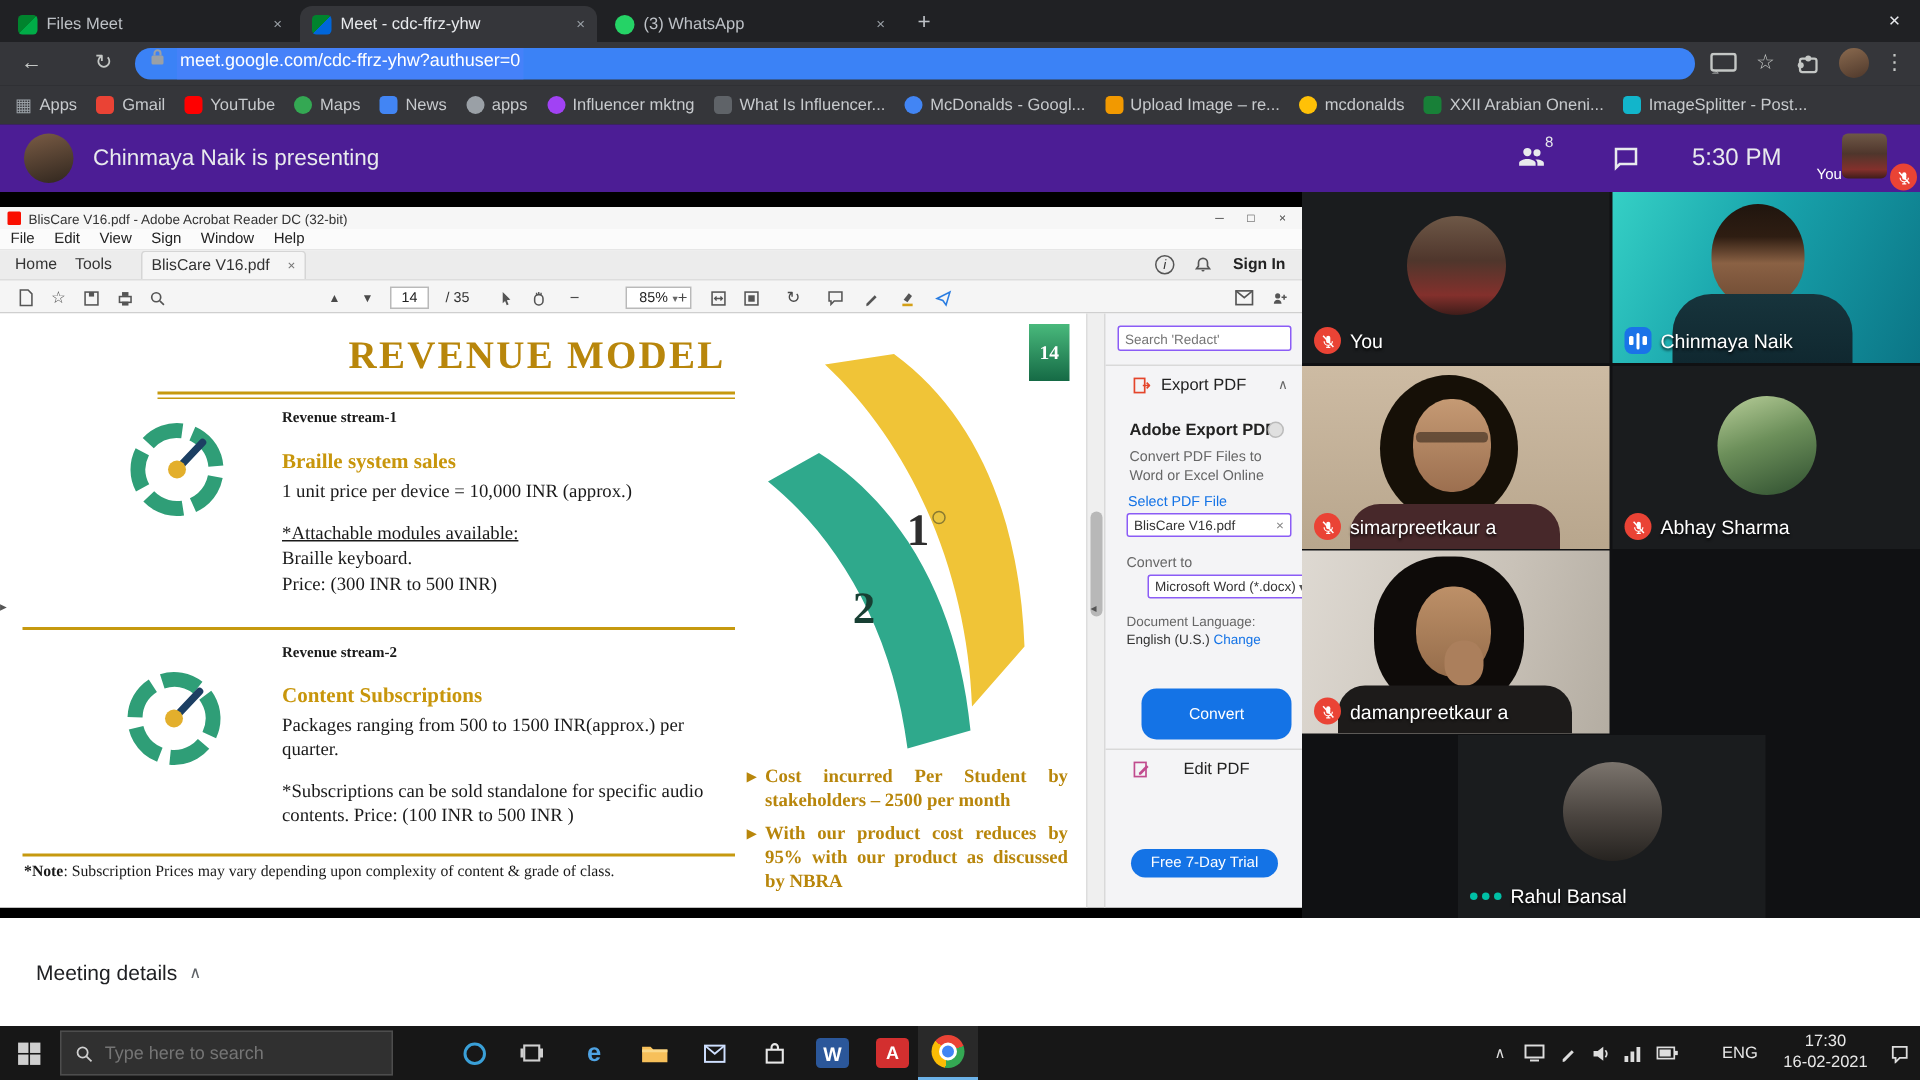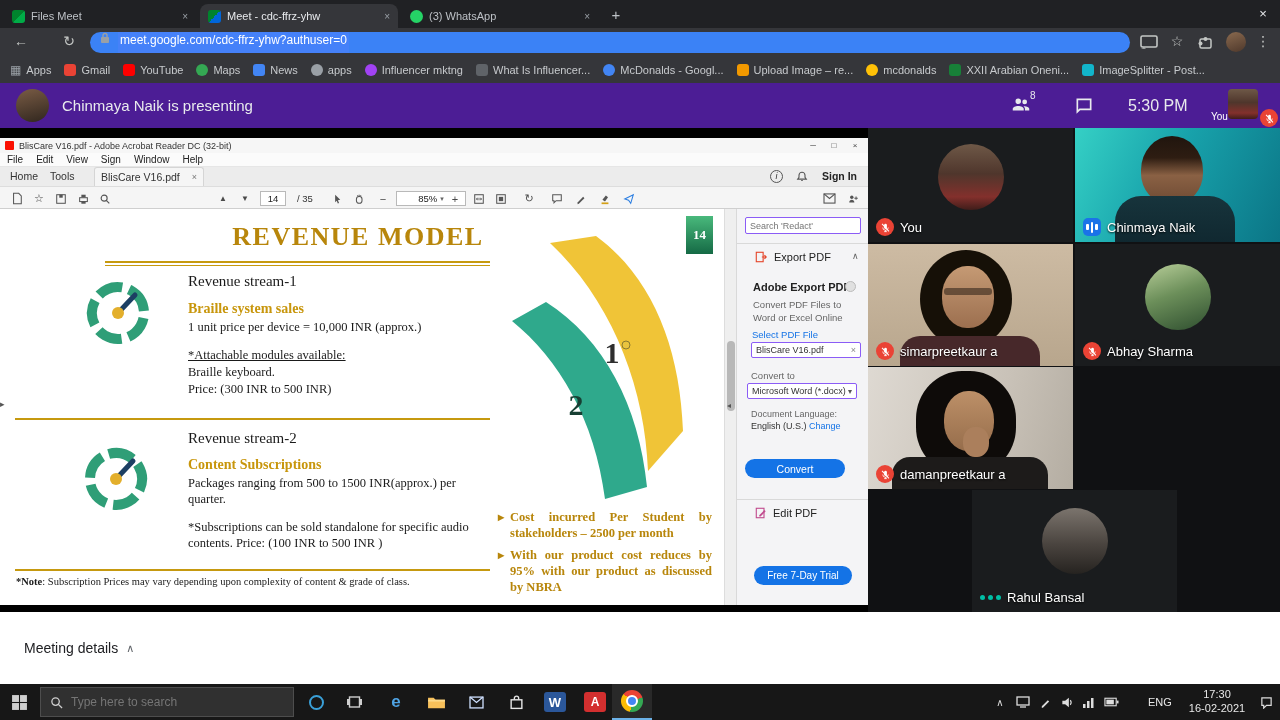--- a/index.html
+++ b/index.html
@@ -34,21 +34,21 @@
 .acro{position:absolute;background:#fff}
 .titlebar{background:#f6f6f6;font-size:9px;color:#333;display:flex;align-items:center;gap:5px;padding:0 5px}
 .wbtn{width:16px;text-align:center;color:#444;font-size:8px}
 .menubar{background:#fbfbfb;display:flex;gap:13px;align-items:center;padding:0 7px;font-size:10px;color:#222;border-bottom:1px solid #e6e6e6}
 .tabsrow{background:#ececec;font-size:10.5px;color:#333}
 .toolbar{background:#f5f5f5;border-top:1px solid #ddd;border-bottom:1px solid #cfcfcf}
 .ticon{position:absolute;top:3px;width:18px;height:17px;display:flex;align-items:center;justify-content:center;color:#4a4a4a;font-size:11px}
 .tbox{position:absolute;top:4px;height:15px;background:#fff;border:1px solid #b9b9b9;font-size:9.5px;color:#222;display:flex;align-items:center;justify-content:center;gap:3px}
 
 .slide{position:absolute;background:#fff;font-family:"Liberation Serif",serif;color:#1a1a1a}
-.s-h{font-weight:normal;font-size:15px}
+.s-h{font-weight:bold;font-size:10px}
 .s-sub{font-weight:bold;font-size:14px;color:#c8960c}
 .s-t{font-size:12.5px;line-height:1.3}
 .gline{position:absolute;height:2px;background:#c6990f}
 .bullet{display:flex;gap:6px;margin-bottom:6px}
 .bullet .mk{color:#b8860b;font-weight:bold;font-size:12px;line-height:16px}
 .bullet p{text-align:justify;font-weight:bold;font-size:12.5px;line-height:16px;color:#b8860b}
 
 .panel{position:absolute;background:#f4f4f6;border-left:1px solid #d9d9d9;font-size:10px;color:#444}
 .pbtn{position:absolute;background:#1473e6;color:#fff;border-radius:10px;display:flex;align-items:center;justify-content:center;font-size:10.5px}
 .pfield{position:absolute;background:#fff;border:1px solid #8b5cf6;border-radius:2px;display:flex;align-items:center;font-size:9px;color:#333;padding:0 4px;justify-content:space-between}
@@ -262,21 +262,21 @@
               <path d="M4 1.5 10.5 8 7.5 8.5 9 12l-1.6.7L6 9.2 4 11z" fill="#555"></path>
             </svg>
           </span>
         <span class="ticon" style="left:350px">
             <svg width="12" height="12" viewBox="0 0 14 14">
               <rect x="4" y="4" width="6.5" height="8" rx="3" fill="none" stroke="#555" stroke-width="1.2"></rect>
               <path d="M5.5 4V2.5M7.2 4V2M9 4V2.5" stroke="#555" stroke-width="1.1"></path>
             </svg>
           </span>
         <span class="ticon" style="left:374px">−</span>
-        <span class="tbox" style="left:396px;width:70px">
+        <span class="tbox" style="left:417px;width:44px">
             <span>85%</span>
             <span style="font-size:7px;color:#666">▾</span>
           </span>
         <span class="ticon" style="left:446px">+</span>
         <span class="ticon" style="left:470px">
             <svg width="12" height="12" viewBox="0 0 14 14">
               <rect x="2" y="2" width="10" height="10" fill="none" stroke="#555" stroke-width="1.2"></rect>
               <path d="M4 7h6M5.5 5.5 4 7l1.5 1.5M8.5 5.5 10 7 8.5 8.5" stroke="#555" stroke-width="1" fill="none"></path>
             </svg>
           </span>
@@ -402,33 +402,33 @@
 
         <div class="a" style="left:16px;top:72px;font-weight:bold;font-size:11px;color:#222">Adobe Export PDF</div>
         <span class="a" style="left:108px;top:72px;width:11px;height:11px;border-radius:50%;background:#e0e0e0;border:1px solid #bbb"></span>
         <div class="a" style="left:16px;top:90px;width:106px;font-size:9.5px;color:#666;line-height:1.35">Convert PDF Files to Word or Excel Online</div>
         <div class="a" style="left:15px;top:120px;font-size:9.5px;color:#1473e6">Select PDF File</div>
         <div class="pfield" style="left:14px;top:133px;width:110px;height:16px">
           <span>BlisCare V16.pdf</span>
           <span style="color:#888;font-size:9px">×</span>
         </div>
         <div class="a" style="left:14px;top:161px;font-size:9.5px;color:#666">Convert to</div>
-        <div class="pfield" style="left:10px;top:174px;width:110px;height:16px">
+        <div class="pfield" style="left:28px;top:174px;width:110px;height:16px">
           <span>Microsoft Word (*.docx)</span>
           <span style="color:#555;font-size:8px">▾</span>
         </div>
         <div class="a" style="left:14px;top:200px;font-size:9px;color:#666">Document Language:</div>
         <div class="a" style="left:14px;top:212px;font-size:9px">
           <span style="color:#333">English (U.S.)</span>
           <span style="color:#1473e6">Change</span>
         </div>
-        <div class="pbtn" style="left:8px;top:250px;width:100px;height:19px">Convert</div>
+        <div class="pbtn" style="left:24px;top:250px;width:100px;height:34px">Convert</div>
 
         <div class="a" style="left:0;top:290px;width:132px;height:1px;background:#d9d9d9"></div>
-        <div class="a" style="left:18px;top:298px;display:flex;gap:6px;font-size:11px;color:#222">
+        <div class="a" style="left:18px;top:298px;display:flex;gap:22px;font-size:11px;color:#222">
           <svg width="12" height="12" viewBox="0 0 14 14">
               <rect x="1.5" y="1.5" width="9" height="11" fill="none" stroke="#c14b8e" stroke-width="1.3"></rect>
               <path d="M5 9.5 11 3.5l1.5 1.5L6.5 11H5z" fill="#c14b8e"></path>
             </svg>
           <span>Edit PDF</span>
         </div>
         <div class="pbtn" style="left:17px;top:357px;width:98px;height:19px;font-size:10px">Free 7-Day Trial</div>
       </div>
     </div>
   </div>
@@ -534,21 +534,21 @@
 
   <div class="a taskbar" style="left:0;top:684px;width:1280px;height:36px">
     <span class="tkicon" style="left:8px;top:8px;width:22px;height:20px">
       <svg width="17" height="17" viewBox="0 0 16 16">
           <rect x="1" y="1" width="6.5" height="6.5" fill="#cfcfcf"></rect>
           <rect x="8.5" y="1" width="6.5" height="6.5" fill="#cfcfcf"></rect>
           <rect x="1" y="8.5" width="6.5" height="6.5" fill="#cfcfcf"></rect>
           <rect x="8.5" y="8.5" width="6.5" height="6.5" fill="#cfcfcf"></rect>
         </svg>
     </span>
-    <div class="searchbox" style="left:40px;top:3px;width:254px;height:30px">
+    <div class="searchbox" style="left:40px;top:3px;width:222px;height:30px">
       <svg width="13" height="13" viewBox="0 0 14 14">
           <circle cx="6" cy="6" r="4" fill="none" stroke="#cfcfcf" stroke-width="1.4"></circle>
           <line x1="9" y1="9" x2="13" y2="13" stroke="#cfcfcf" stroke-width="1.4"></line>
         </svg>
       <input readonly="" placeholder="Type here to search" style="">
     </div>
     <span class="tkicon" style="left:306px;top:8px;width:20px;height:20px">
         <span style="width:15px;height:15px;border-radius:50%;border:2.5px solid #3aa0d8"></span>
       </span>
     <span class="tkicon" style="left:344px;top:9px;width:20px;height:18px">

